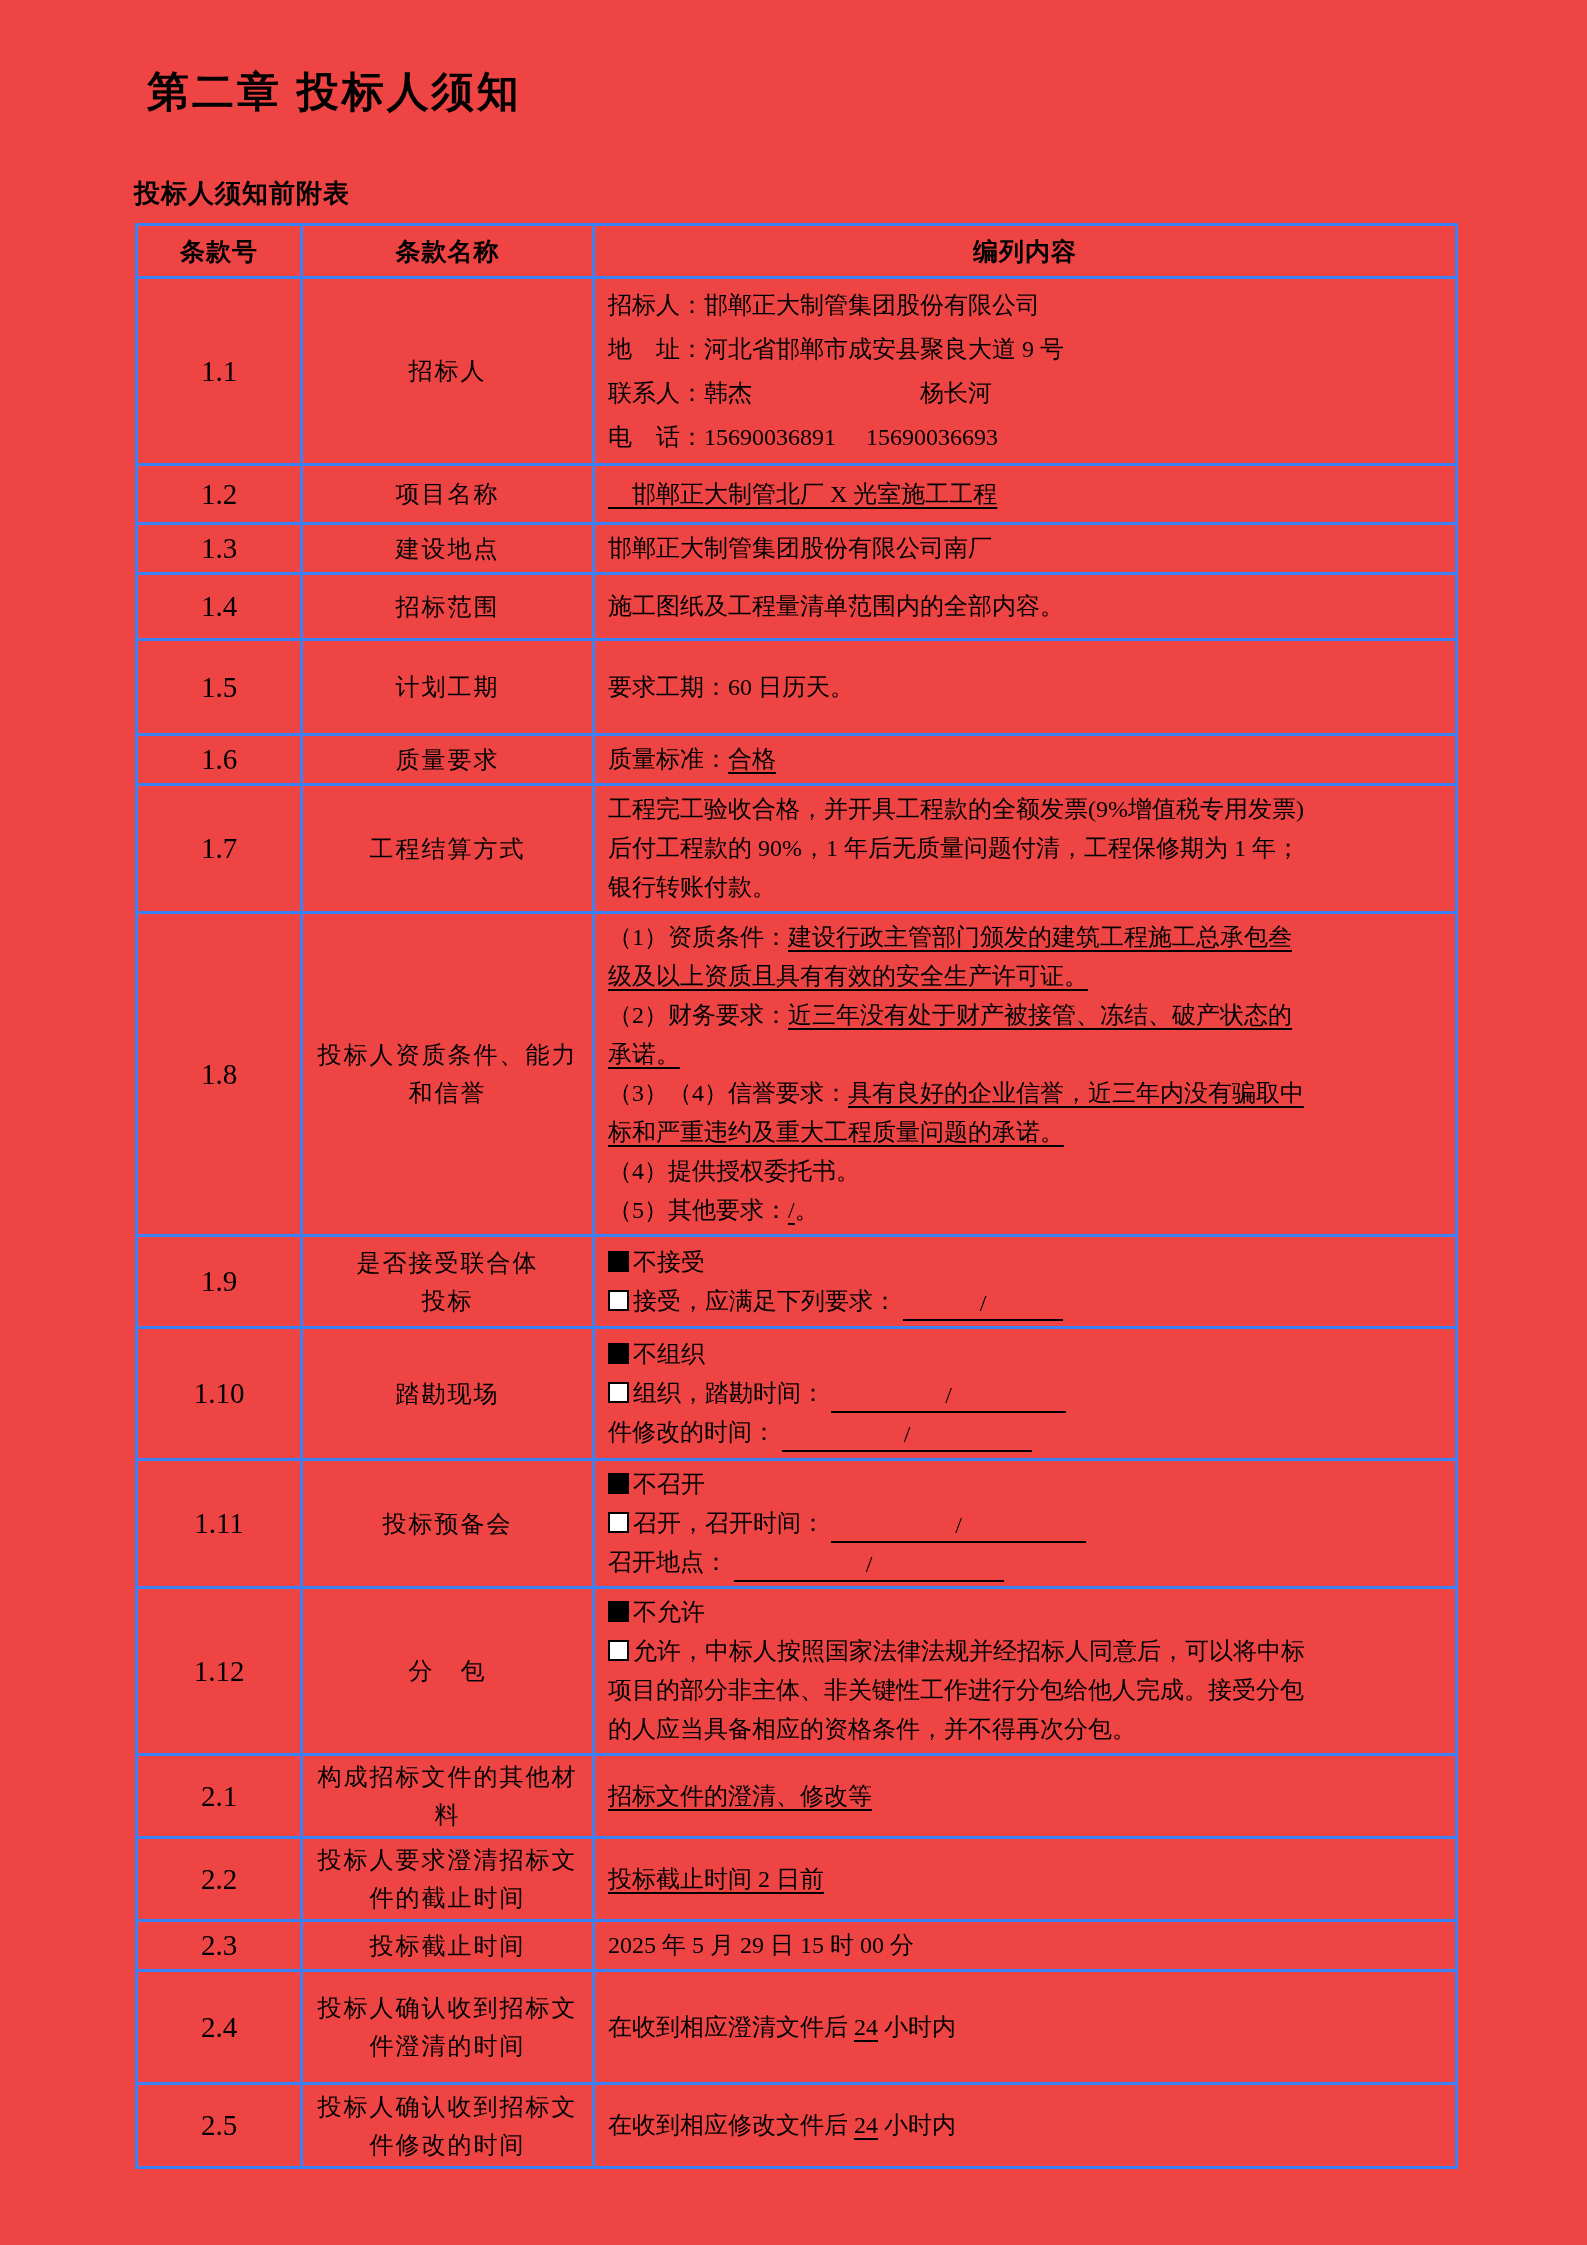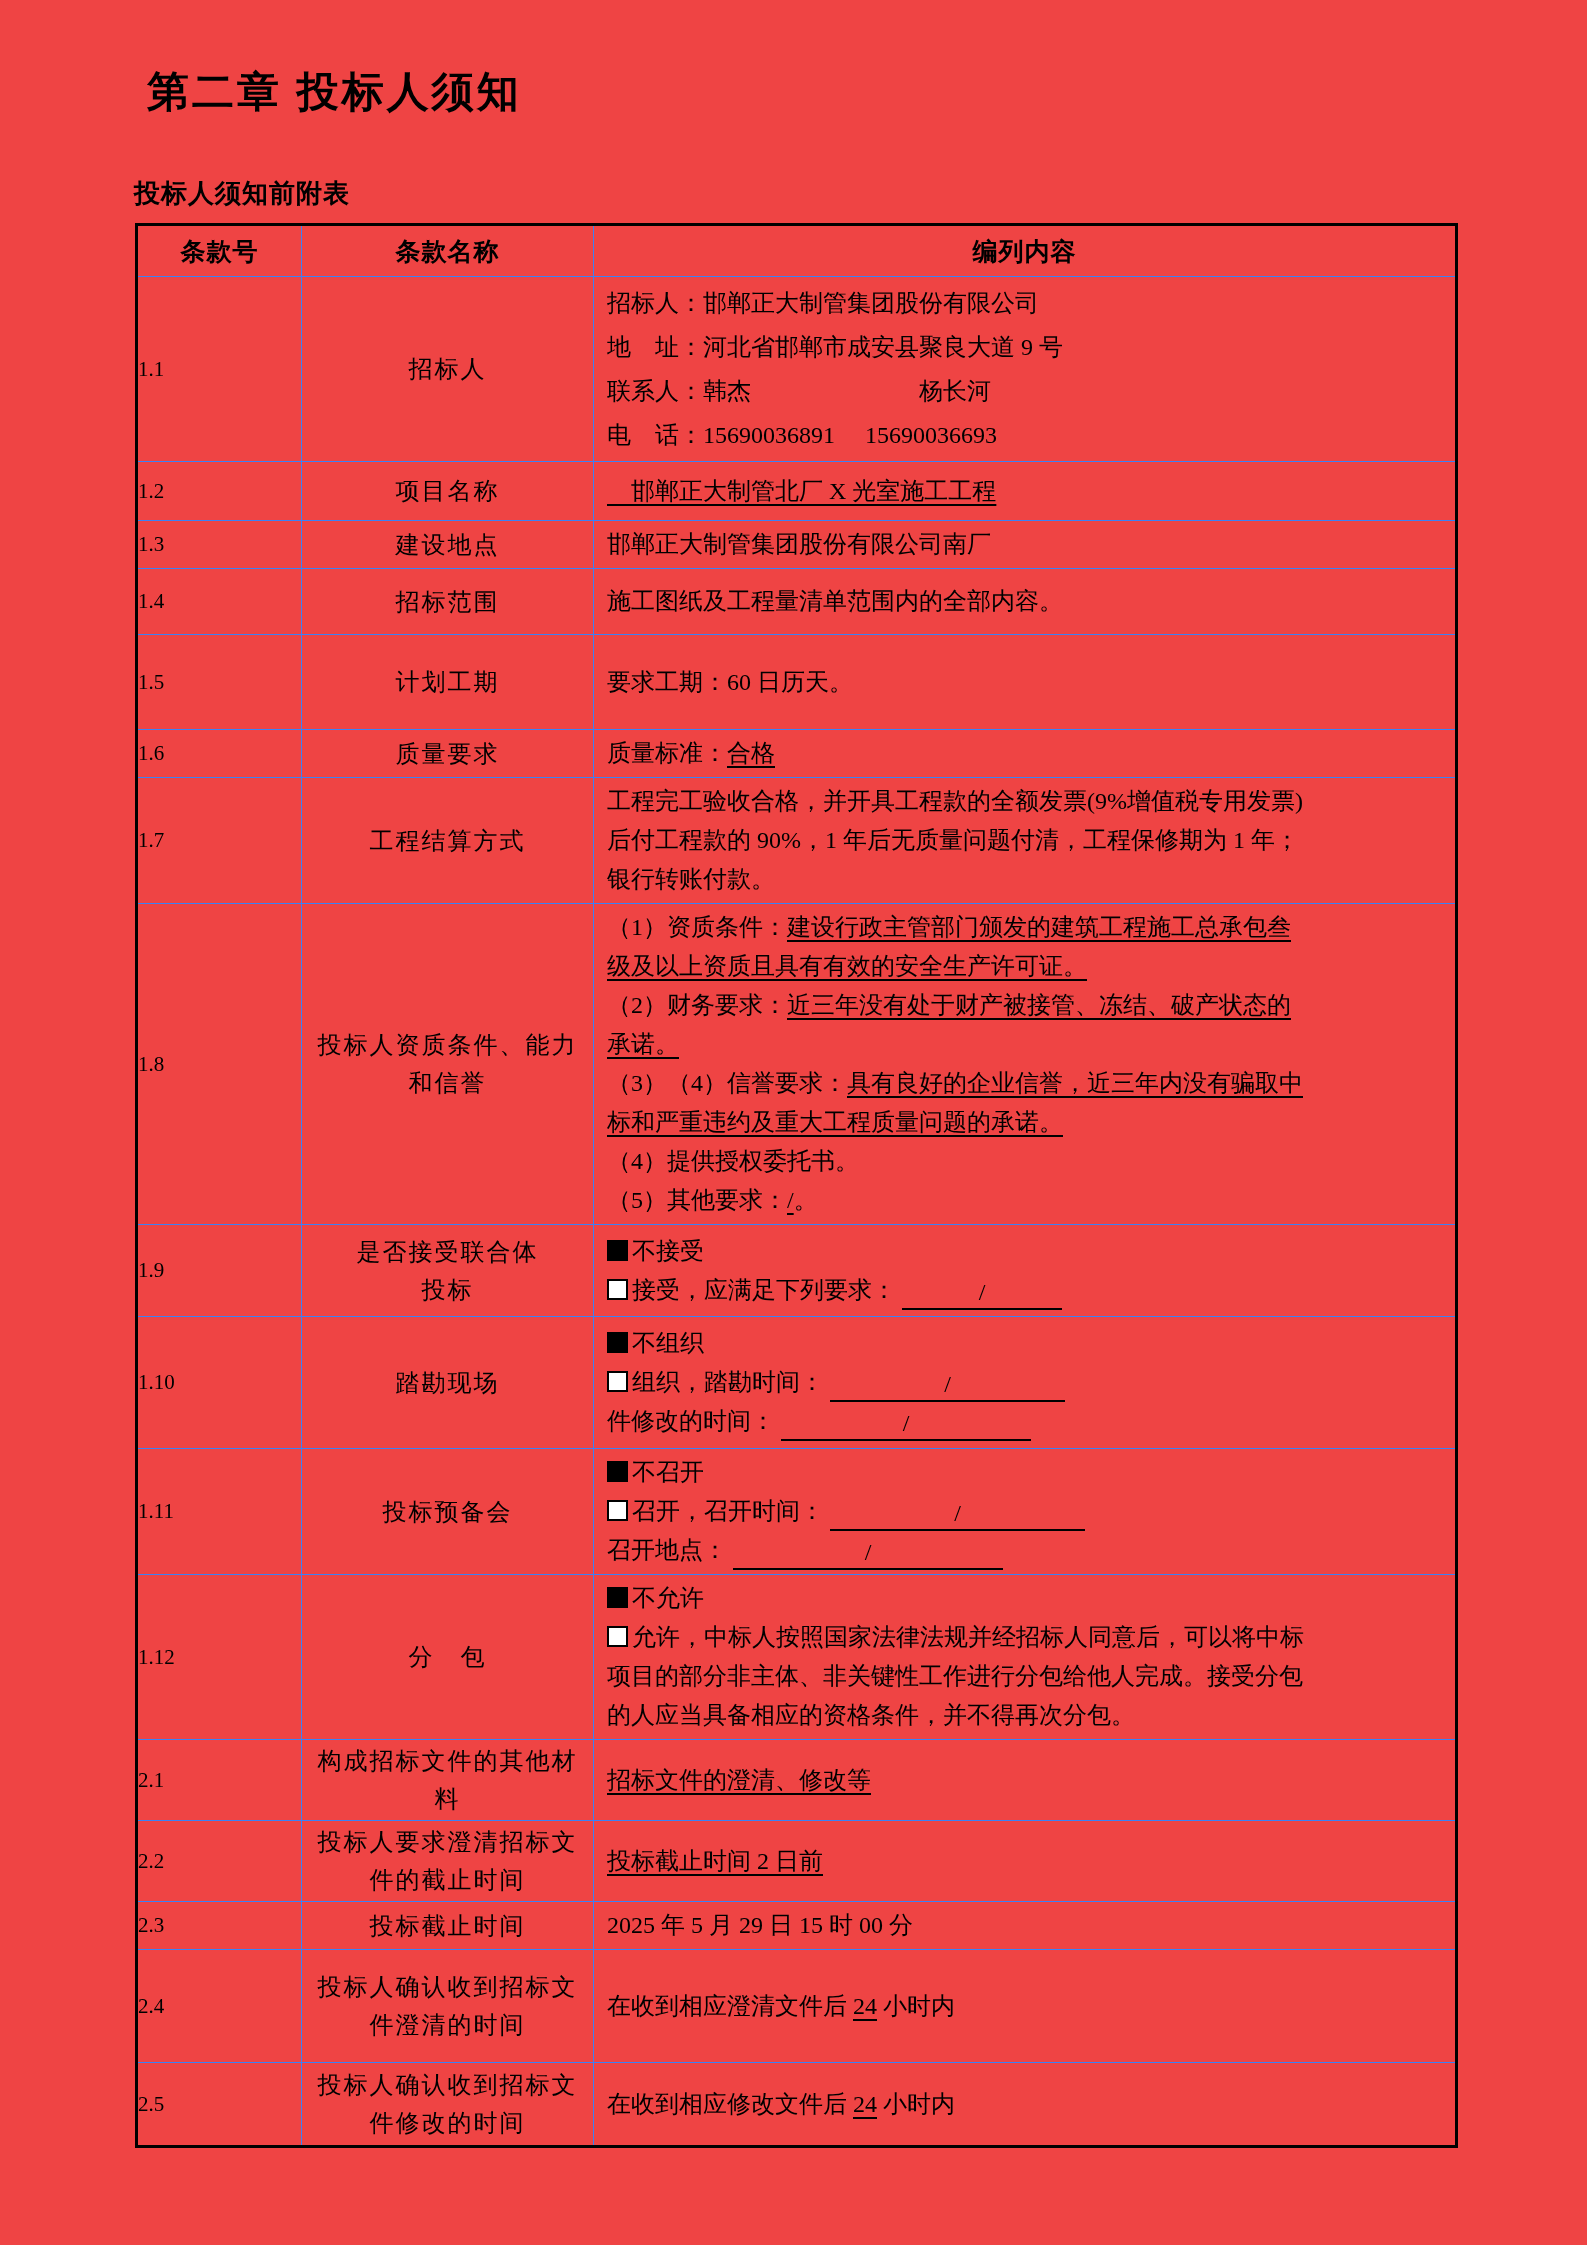--- a/index.html
+++ b/index.html
@@ -23,26 +23,26 @@
   }
 
   table.notice {
     position:absolute; left:135px; top:223px;
     width:1322px; table-layout:fixed;
     border-collapse:collapse; border:3px solid #000;
   }
   col.c1 { width:165px; }
   col.c2 { width:292px; }
   col.c3 { width:863px; }
-  th, td { border:1px solid #3b82f6; padding:0; vertical-align:middle; }
+  th, td { border:3px solid #3b82f6; padding:0; vertical-align:middle; }
   th {
     font-size:25px; font-weight:bold; text-align:center;
     height:50px; letter-spacing:1px;
   }
-  td.no  { font-size:21px; }
+  td.no  { text-align:center; font-size:29px; }
   td.name {
     text-align:center; font-size:24px; line-height:38px;
     white-space:pre-line; padding:2px 10px; letter-spacing:2px;
   }
   td.content { font-size:24px; padding:4px 18px 4px 13px; }
   .line { line-height:39px; }
   tbody tr:nth-child(1) .line { line-height:44px; }
 
   
   tbody tr:nth-child(1)  { height:176px; }

